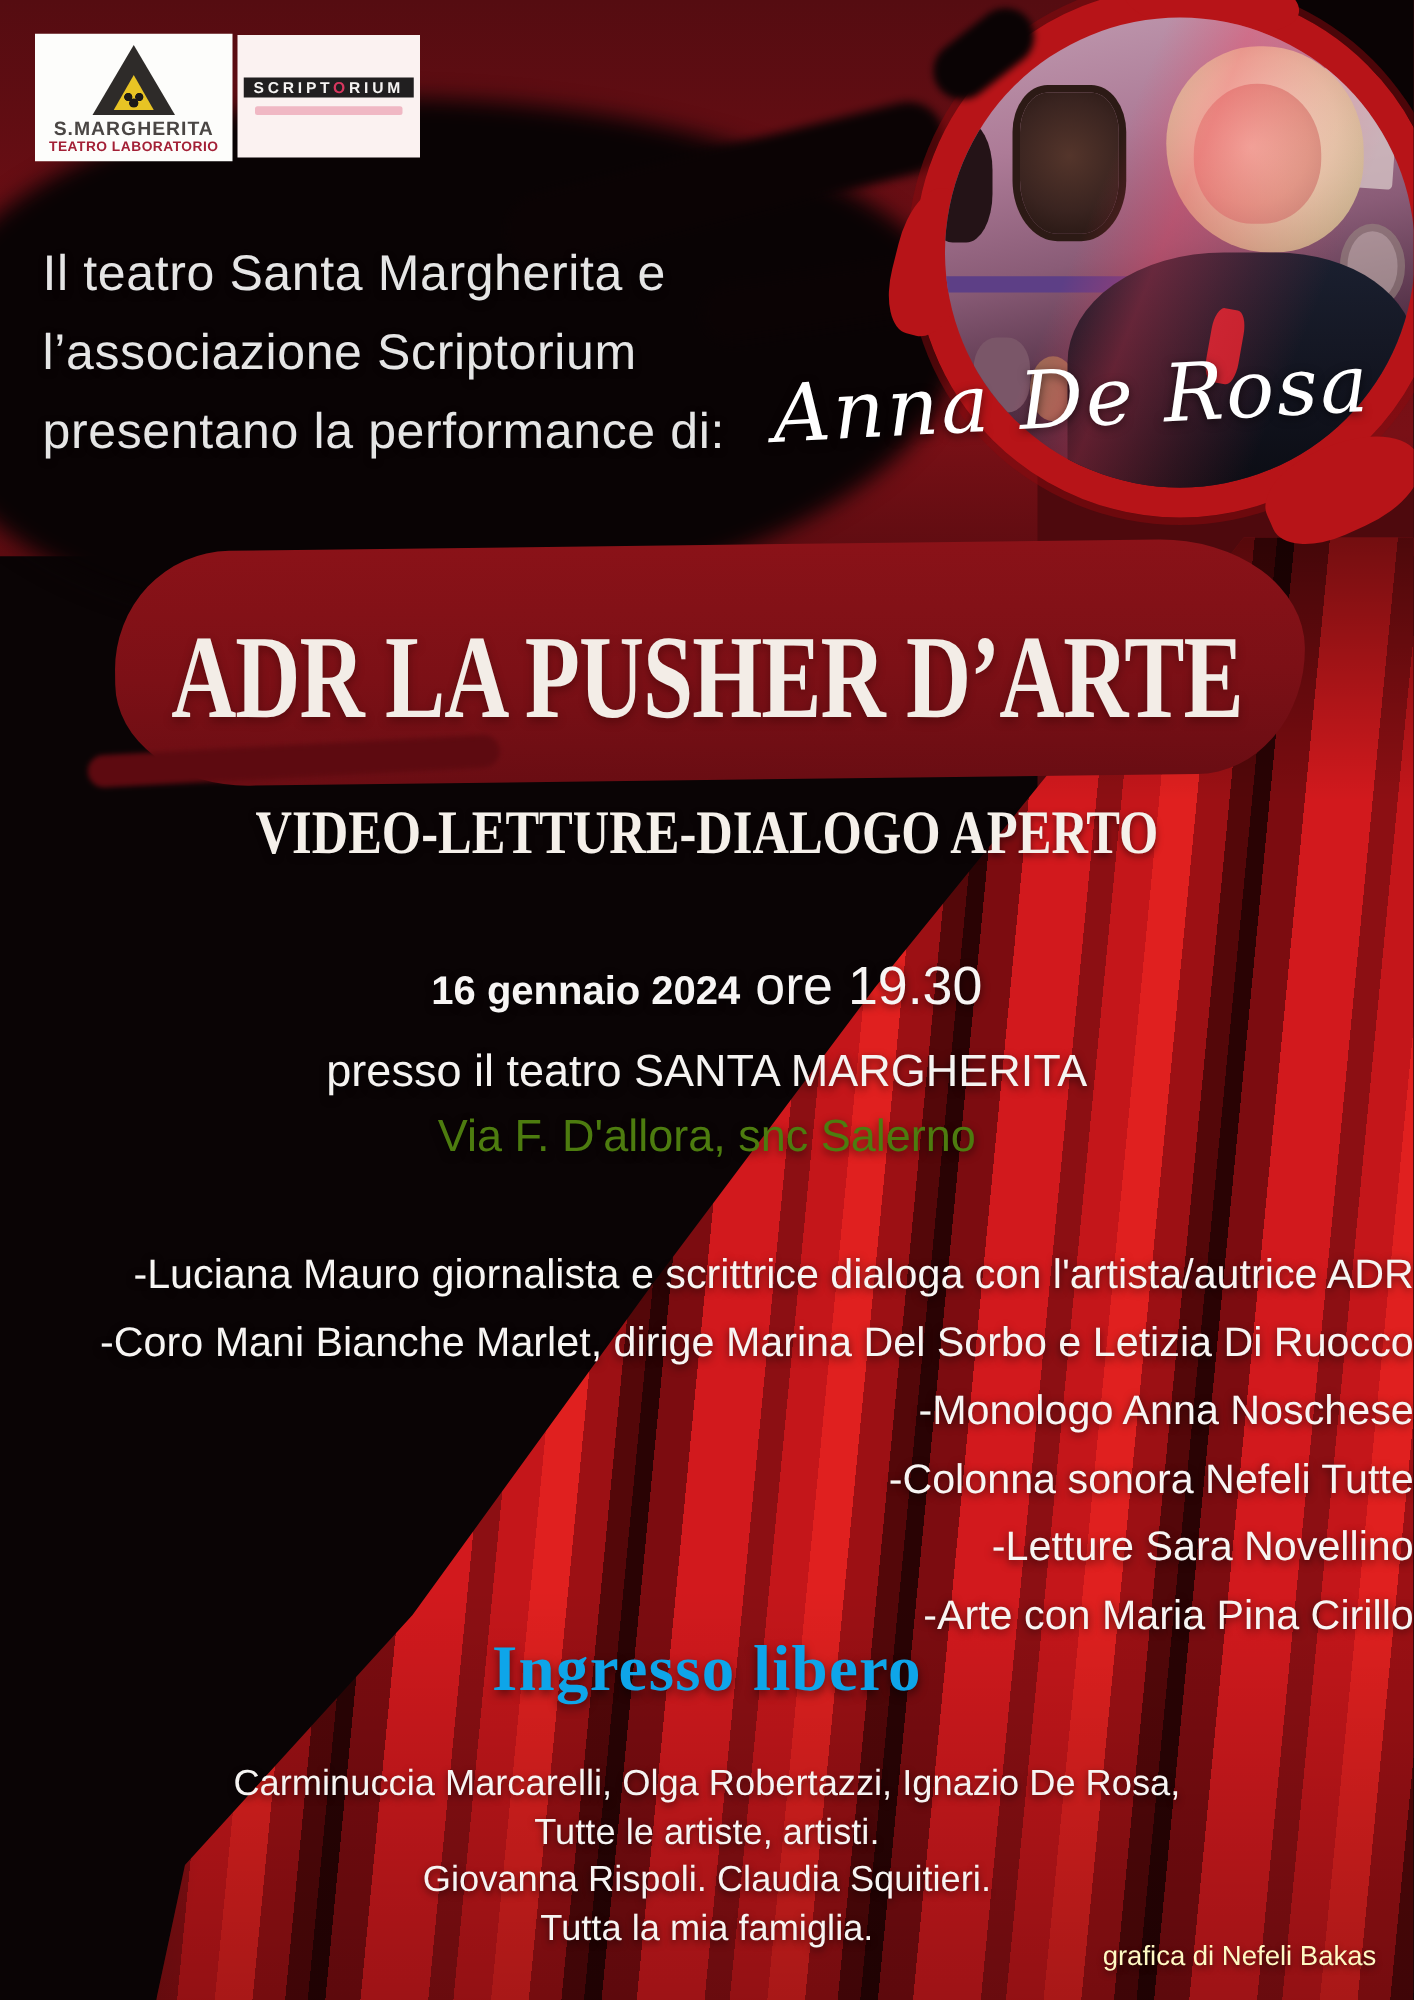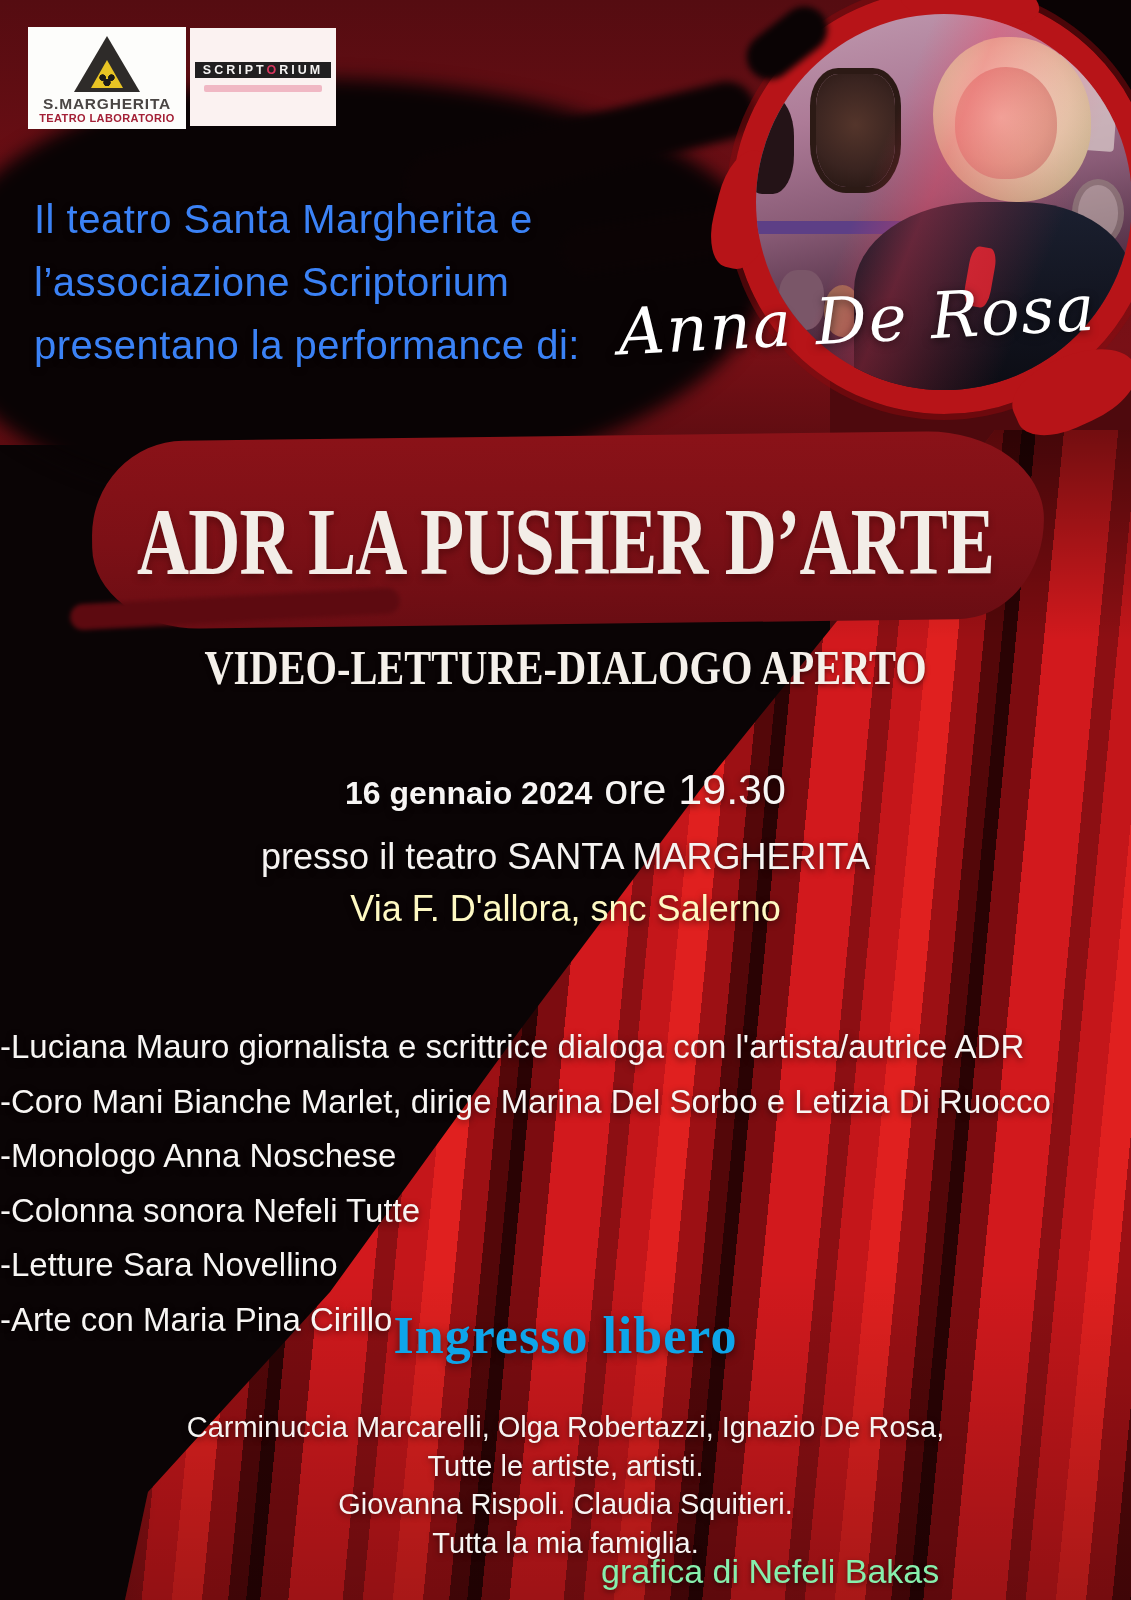--- a/index.html
+++ b/index.html
@@ -106,21 +106,21 @@
   .logo-scr{
     position:absolute;left:190px;top:28px;width:146px;height:98px;background:#fbf2f1;
     display:flex;flex-direction:column;align-items:center;justify-content:center;gap:7px;box-sizing:border-box;
   }
   .scr-bar{background:#211f20;color:#f5f3f2;font-size:12.5px;font-weight:bold;letter-spacing:3px;padding:1px 8px;white-space:nowrap;}
   .scr-bar .scr-o{color:#d8375f;font-weight:bold;}
   .scr-stripe{width:118px;height:7px;background:#f0b8c4;border-radius:2px;}
   
   .intro{
     position:absolute;left:34px;top:188px;width:640px;
-    font-size:40px;line-height:63px;color:#3b82f6;letter-spacing:.5px;
+    font-size:40px;line-height:63px;color:#e5e5e5;letter-spacing:.5px;
     text-shadow:0 2px 6px rgba(0,0,0,.5);
   }
   .artist-script{
     position:absolute;left:618px;top:282px;width:520px;
     font-family:"DejaVu Serif",serif;font-style:italic;font-size:64px;color:#fff;
     letter-spacing:2px;transform:rotate(-3deg);white-space:nowrap;
     text-shadow:0 2px 8px rgba(0,0,0,.55);
   }
   .title{
     position:absolute;left:0;top:492px;width:1131px;text-align:center;
@@ -133,33 +133,33 @@
     font-family:"Liberation Serif",serif;font-weight:bold;font-size:47px;color:#f5f0ea;
     white-space:nowrap;transform:scale(.86,1.05);letter-spacing:0px;
     text-shadow:0 2px 6px rgba(0,0,0,.5);
   }
   .dateline{
     position:absolute;left:0;top:765px;width:1131px;text-align:center;
     font-size:43px;color:#f7f5f4;text-shadow:0 2px 7px rgba(0,0,0,.6);white-space:nowrap;
   }
   .dateline .d-bold{font-weight:bold;font-size:32px;}
   .venue{position:absolute;left:0;top:836px;width:1131px;text-align:center;font-size:36px;color:#f5f3f1;text-shadow:0 2px 7px rgba(0,0,0,.6);}
-  .address{position:absolute;left:0;top:888px;width:1131px;text-align:center;font-size:36px;color:#fef9c3;text-shadow:0 2px 7px rgba(0,0,0,.6);}
-  .program{position:absolute;left:0;top:1020px;width:1131px;text-align:left;}
+  .address{position:absolute;left:0;top:888px;width:1131px;text-align:center;font-size:36px;color:#4d7c0f;text-shadow:0 2px 7px rgba(0,0,0,.6);}
+  .program{position:absolute;left:0;top:992px;width:1131px;text-align:right;}
   .program .p-line{font-size:33px;line-height:54.5px;color:#f7f5f3;text-shadow:0 2px 7px rgba(0,0,0,.6);white-space:nowrap;}
   .admission{
     position:absolute;left:0;top:1306px;width:1131px;text-align:center;
     font-family:"Liberation Serif",serif;font-weight:bold;font-size:52px;color:#0ea5e9;
     letter-spacing:1px;text-shadow:0 3px 8px rgba(0,0,0,.55);
   }
   .credits{position:absolute;left:0;top:1408px;width:1131px;text-align:center;}
   .credits .c-line{font-size:29px;line-height:38.5px;color:#f6f4f2;text-shadow:0 2px 6px rgba(0,0,0,.55);}
   .graphic-credit{
-    position:absolute;right:30px;top:1552px;width:500px;
-    font-size:34px;color:#86efac;text-shadow:0 2px 5px rgba(0,0,0,.5);
+    position:absolute;right:30px;top:1552px;width:500px;text-align:right;
+    font-size:22px;color:#fef9c3;text-shadow:0 2px 5px rgba(0,0,0,.5);
   }
 </style>
 </head>
 <body>
 
 <div class="poster">
 
   <div class="bg-top"></div>
   <div class="maroon-right"></div>
   <div class="black-blob1"></div>

